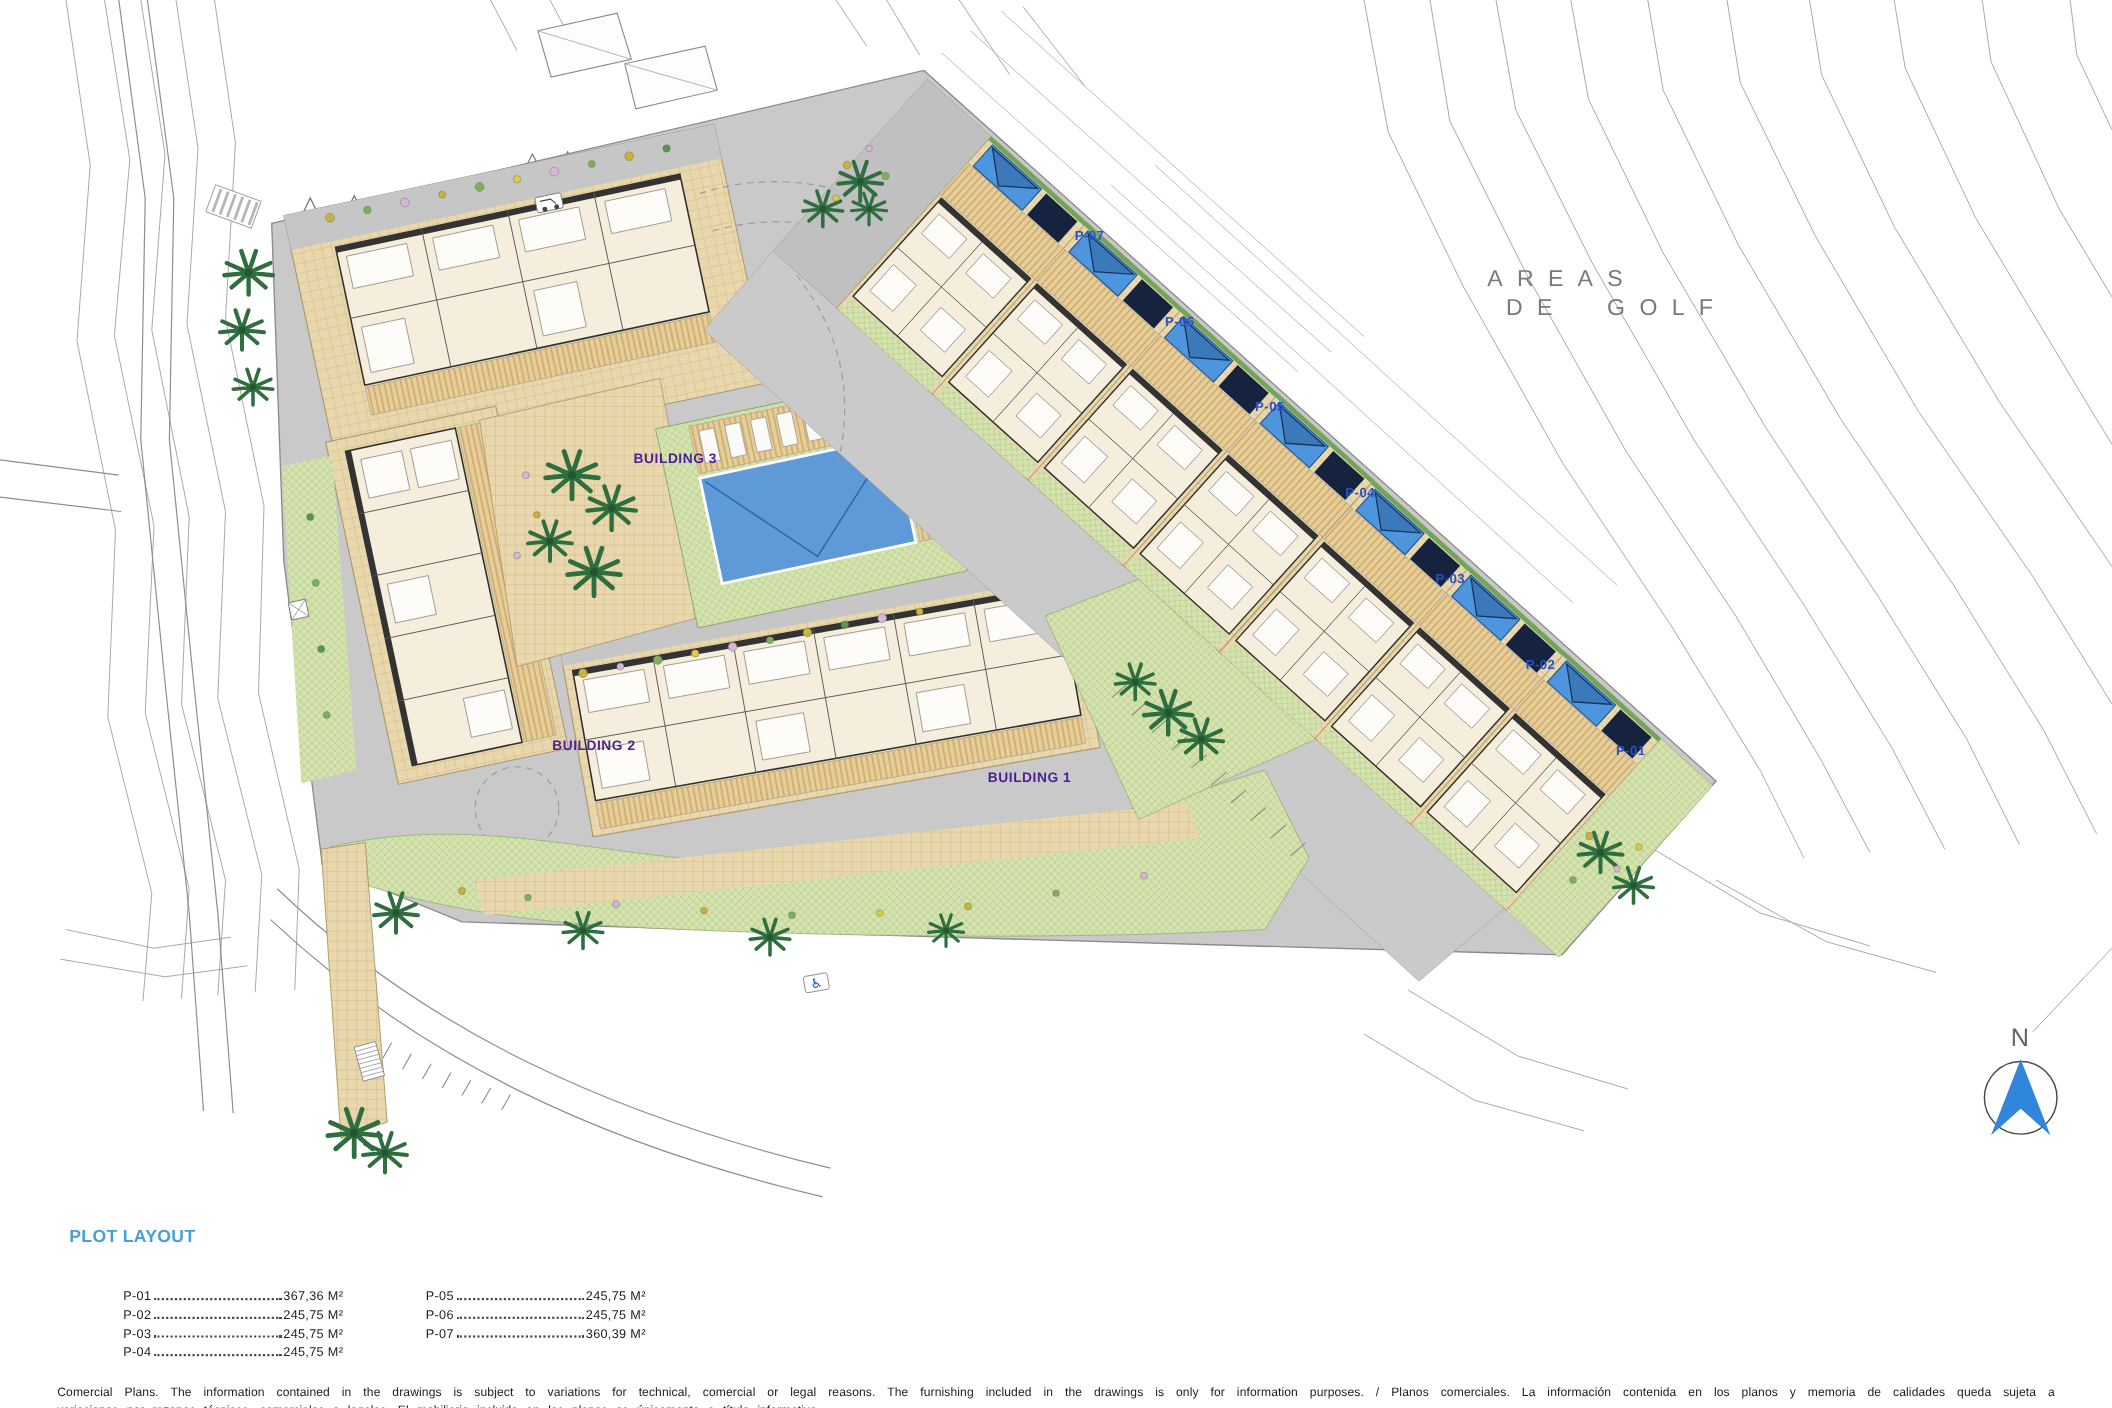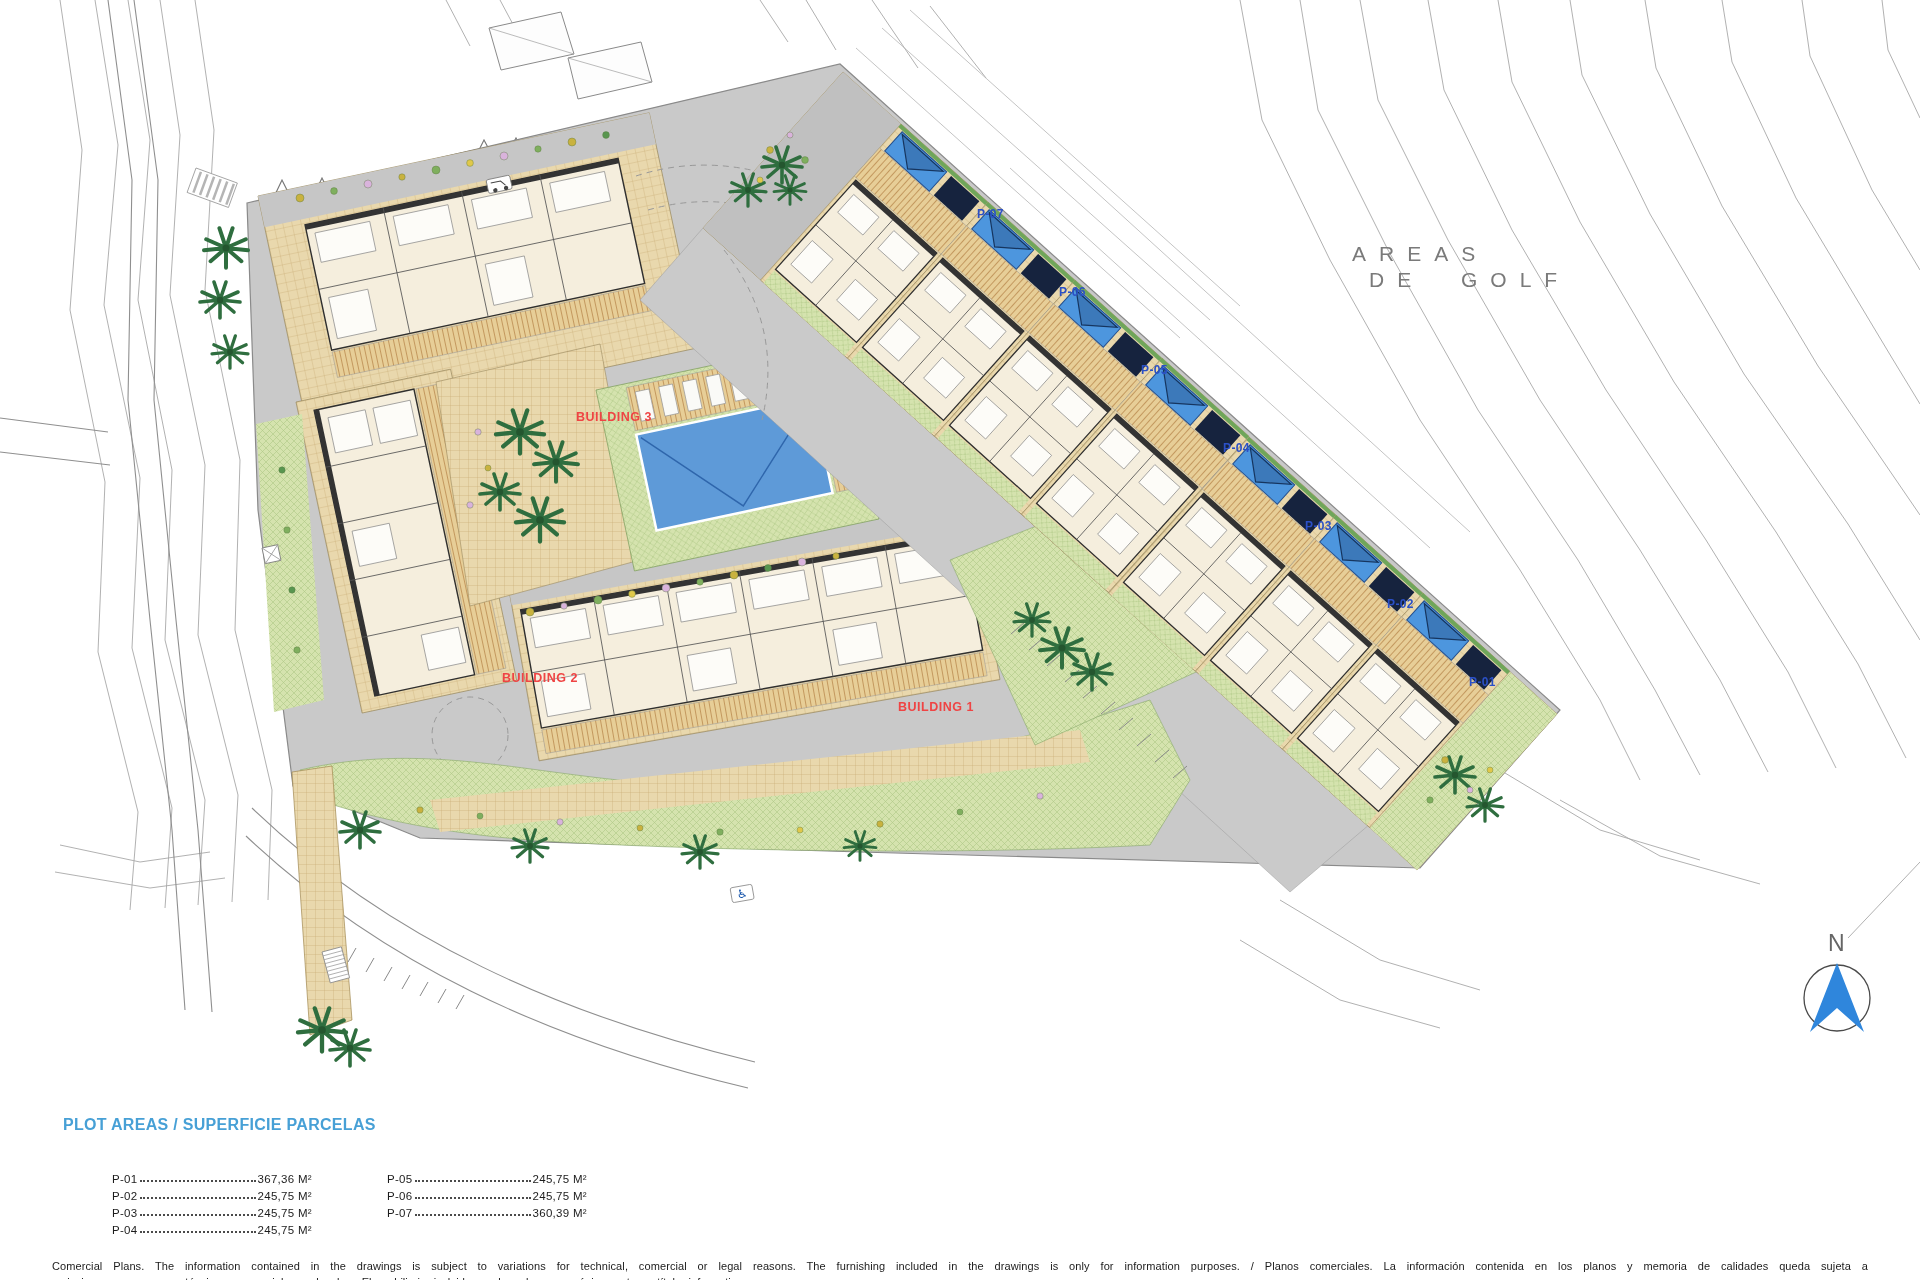--- a/index.html
+++ b/index.html
@@ -1,20 +1,20 @@
 <!DOCTYPE html>
 <html><head>
 <meta charset="utf-8">
 <style>
   html,body{margin:0;padding:0;background:#fff;width:1920px;height:1280px;overflow:hidden;
     font-family:"Liberation Sans","DejaVu Sans",sans-serif;}
   #stage{position:relative;width:1920px;height:1280px;background:#fff;}
   #plan-svg{position:absolute;left:0;top:0;}
   .ov{position:absolute;white-space:nowrap;}
-  .bldg-lbl{color:#ef4444;font-weight:bold;font-size:12.5px;letter-spacing:.5px;}
+  .bldg-lbl{color:#4c1d95;font-weight:bold;font-size:12.5px;letter-spacing:.5px;}
   .plot-lbl{color:#2B50C6;font-weight:bold;font-size:12px;letter-spacing:.4px;}
   .golf{color:#7a7a7a;font-size:21px;letter-spacing:13px;font-weight:400;}
   .golf2{word-spacing:18px;margin-left:29px;}
   .north-n{color:#666;font-size:23px;font-weight:400;}
   
   .legend{position:absolute;left:63px;top:1114px;width:560px;}
   .leg-title{color:#47A0D6;font-weight:bold;font-size:16px;letter-spacing:.3px;line-height:21px;}
   .leg-sub{color:#47A0D6;font-weight:bold;font-size:16px;letter-spacing:.3px;line-height:21px;}
   .leg-cols{position:absolute;left:49px;top:54px;display:flex;}
   .leg-col{width:200px;margin-right:75px;}
@@ -336,21 +336,21 @@
 <div class="ov plot-lbl" style="left:1305px;top:519px;">P-03</div>
 <div class="ov plot-lbl" style="left:1387px;top:597px;">P-02</div>
 <div class="ov plot-lbl" style="left:1469px;top:675px;">P-01</div>
 
 <div class="ov golf" style="left:1352px;top:242px;">AREAS</div>
 <div class="ov golf golf2" style="left:1340px;top:268px;">DE GOLF</div>
 
 <div class="ov north-n" style="left:1828px;top:930px;">N</div>
 
 <div class="legend">
-  <div class="leg-sub">PLOT AREAS / SUPERFICIE PARCELAS</div>
+  <div class="leg-title">PLOT LAYOUT</div>
   <div class="leg-cols">
     <div class="leg-col">
       <div class="leg-row">
         <span class="lid">P-01</span>
         <span class="dots"></span>
         <span class="lval">367,36 M²</span>
       </div>
       <div class="leg-row">
         <span class="lid">P-02</span>
         <span class="dots"></span>

